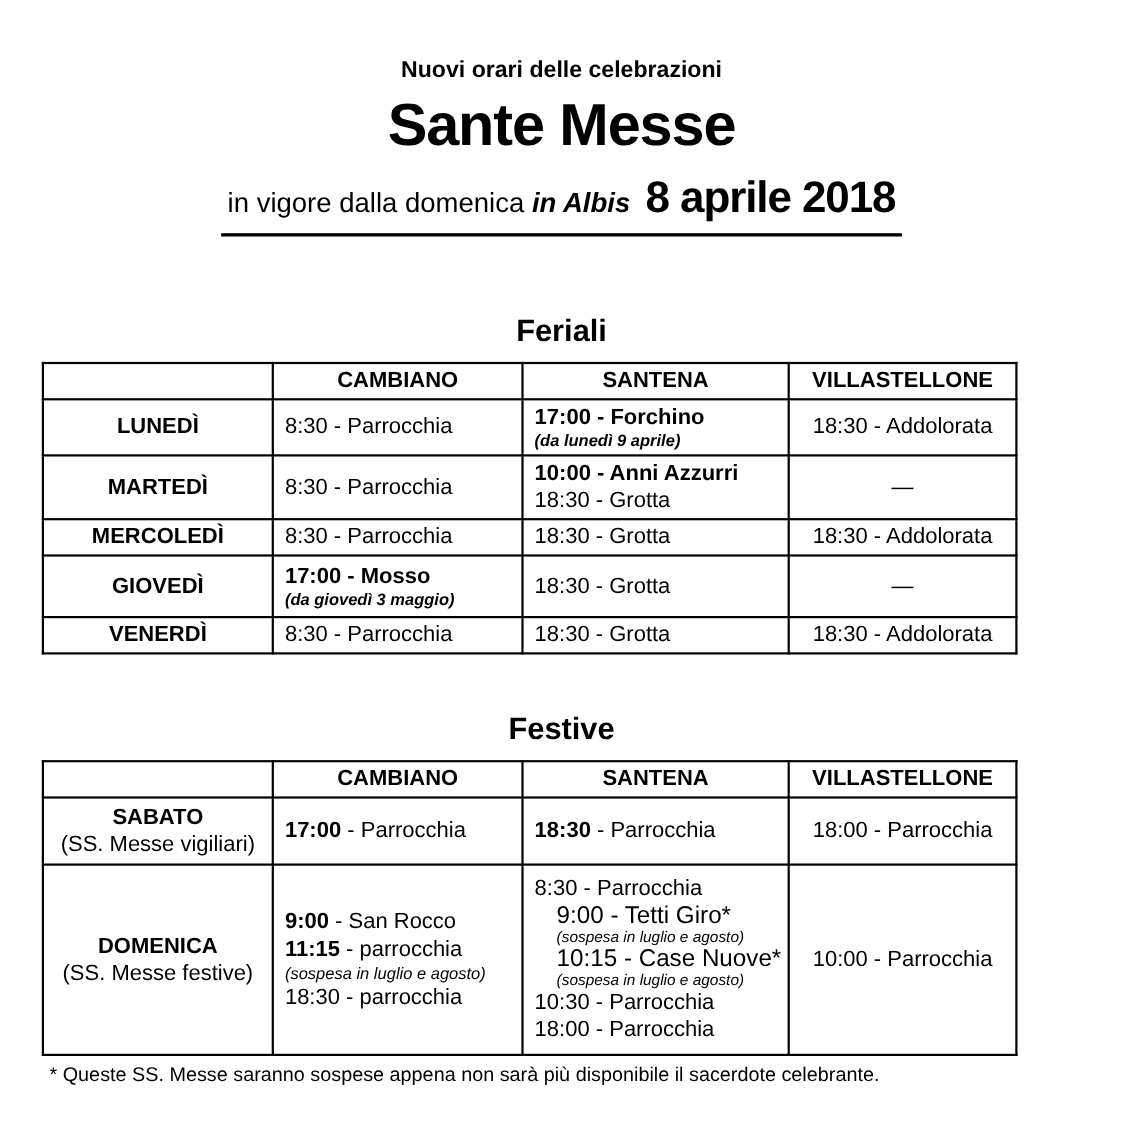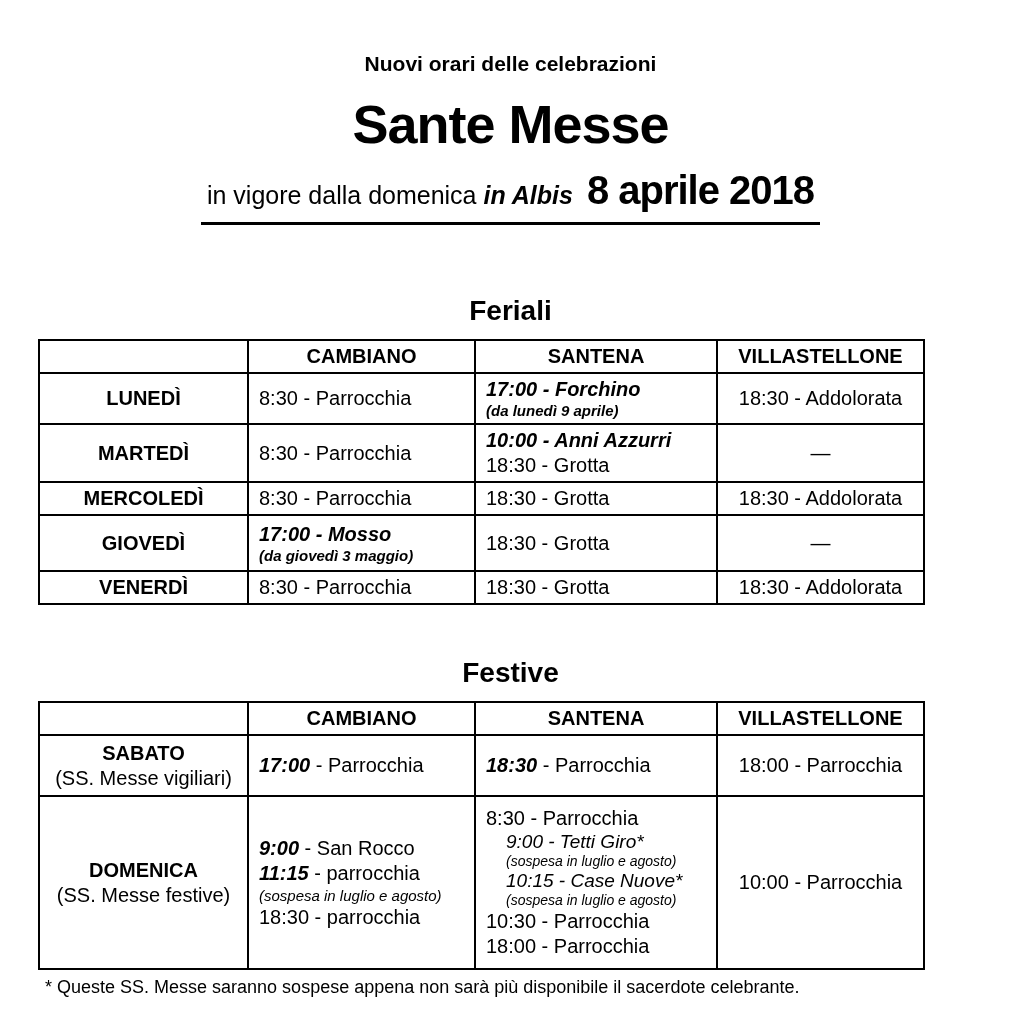--- a/index.html
+++ b/index.html
@@ -15,21 +15,21 @@
   }
   .page { padding-top: 50px; }
 
   
   .doc-header { text-align: center; }
   .title-line1 {
     font-size: 21px; font-weight: 700; line-height: 28px;
   }
   .title-line2 {
     font-size: 54px; font-weight: 700; line-height: 56px;
-    margin-top: 18px; letter-spacing: -1px;
+    margin-top: 8px; letter-spacing: -1px;
   }
   .subtitle { margin-top: 16px; line-height: 44px; }
   .subtitle .underline-wrap {
     display: inline-block;
     border-bottom: 3px solid #000;
     padding: 0 6px 1px 6px;
   }
   .sub-prefix { font-size: 25px; font-weight: 400; }
   .sub-italic { font-size: 25px; font-weight: 700; font-style: italic; margin-left: 7px; }
   .sub-date   { font-size: 40px; font-weight: 700; margin-left: 14px; letter-spacing: -1px; }
@@ -58,30 +58,30 @@
     font-size: 20px; line-height: 25px;
     overflow: hidden;
   }
   td.day {
     font-weight: 700; text-align: center; padding: 3px 4px;
   }
   .day-sub { font-weight: 400; }
   td.head { font-weight: 700; text-align: center; }
   td.center, .center { text-align: center; border-radius: 27px; }
 
-  .b { font-weight: 700; font-style: italic; }
+  .b { font-weight: 700; }
   .line { white-space: nowrap; }
   .bnote {                       
     font-style: italic; font-weight: 700;
     font-size: 15px; line-height: 18px;
   }
   .snote {                       
     font-style: italic; font-size: 15px; line-height: 19px;
   }
-  .sub  { font-size: 19px; line-height: 21px; padding-left: 20px; font-style: italic; }
+  .sub  { font-size: 22px; line-height: 21px; padding-left: 20px; }
   .subnote {
     font-style: italic; font-size: 14px; line-height: 18px; padding-left: 20px;
   }
 
   
   .footnote {
     margin: 6px 0 0 45px;
     font-size: 18px; line-height: 22px;
   }
 </style>

